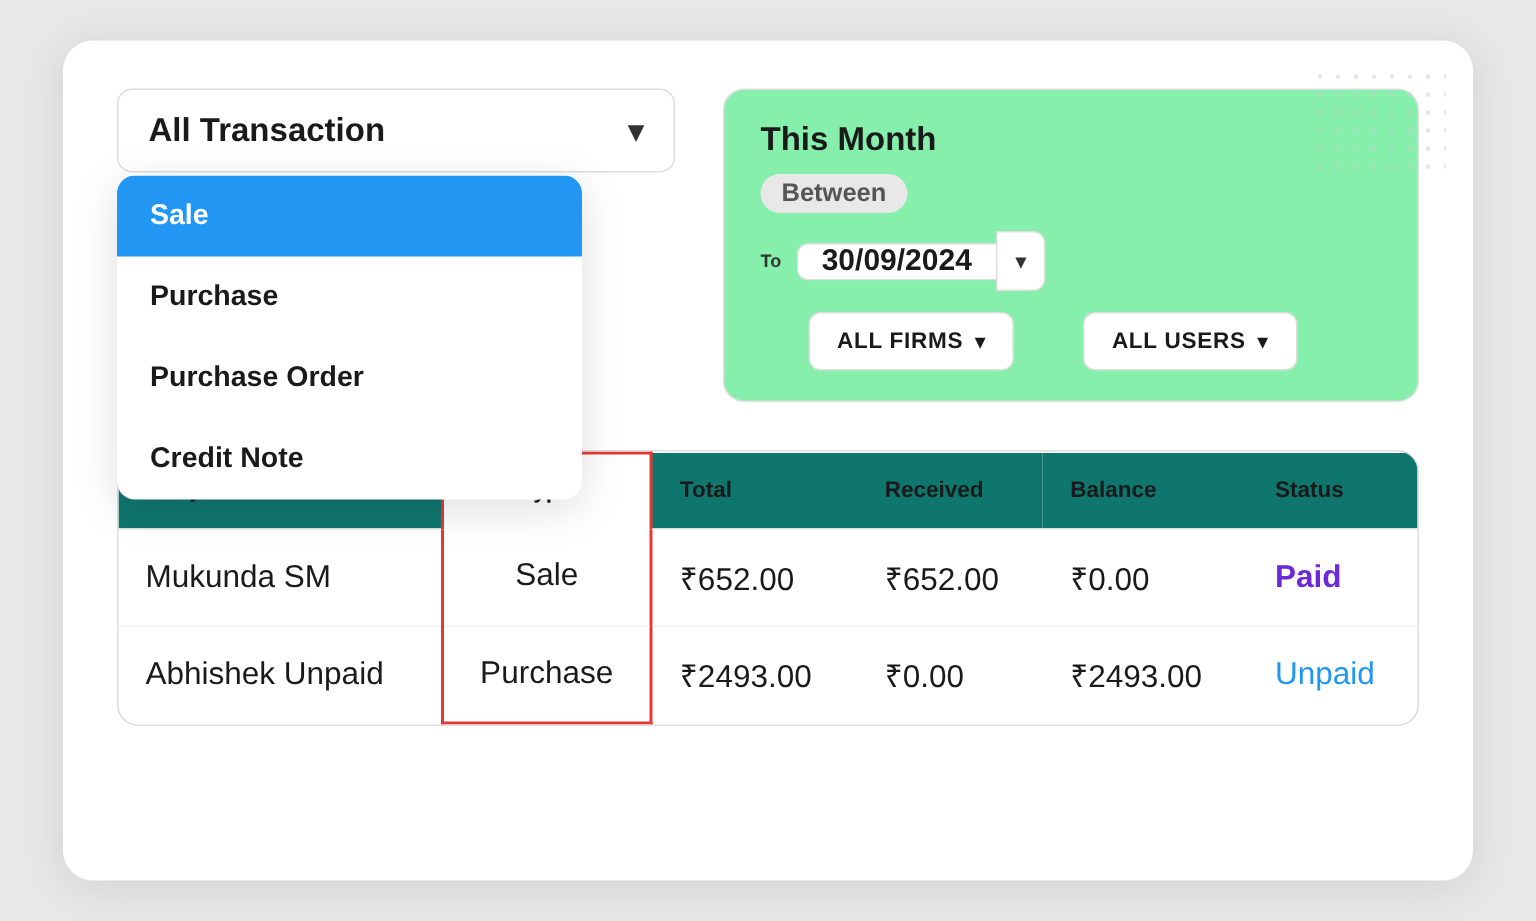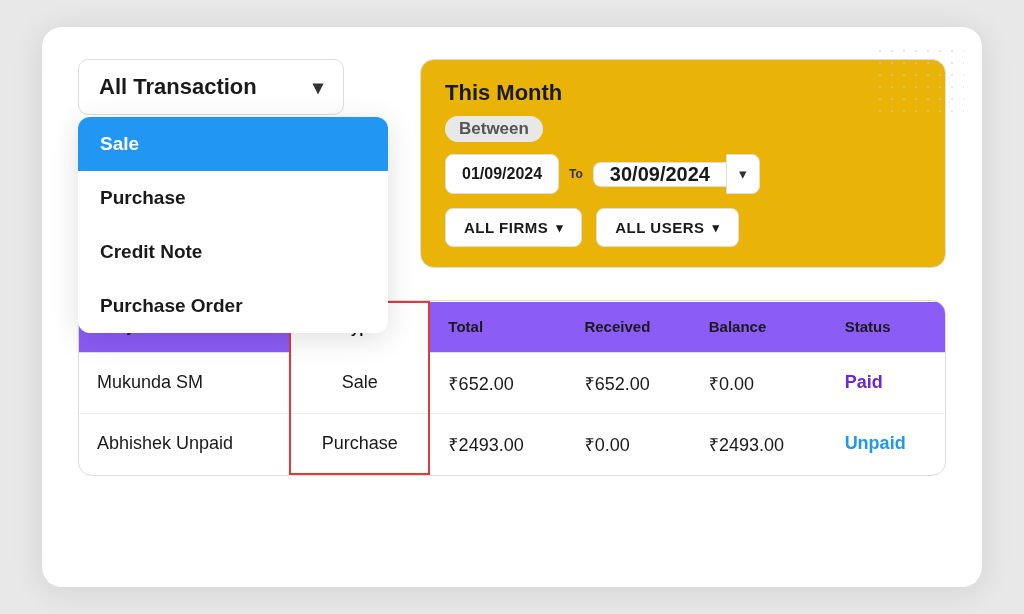--- a/index.html
+++ b/index.html
@@ -48,21 +48,21 @@
       align-items: center;
       justify-content: space-between;
       background: #fff;
       border: 1.5px solid #ddd;
       border-radius: 10px;
       padding: 14px 20px;
       font-size: 22px;
       font-weight: 700;
       color: #1a1a1a;
       cursor: pointer;
-      width: 266px;
+      width: 372px;
     }
     .dropdown-trigger .chevron {
       font-size: 20px;
       color: #333;
     }
     .dropdown-menu {
       position: absolute;
       top: 58px;
       left: 0;
       width: 310px;
@@ -79,21 +79,21 @@
       color: #1a1a1a;
       cursor: pointer;
     }
     .dropdown-item.selected {
       background: #2196F3;
       color: #fff;
     }
     
     .right-panel {
       flex: 1;
-      background: #eab308;
+      background: #86efac;
       border: 1.5px solid #ddd;
       border-radius: 14px;
       padding: 20px 24px;
       min-width: 380px;
     }
     .right-panel-title {
       font-size: 22px;
       font-weight: 800;
       color: #1a1a1a;
       margin-bottom: 10px;
@@ -163,55 +163,56 @@
       gap: 8px;
       background: #fff;
       border: 1.5px solid #ddd;
       border-radius: 8px;
       padding: 10px 18px;
       font-size: 15px;
       font-weight: 700;
       color: #1a1a1a;
       cursor: pointer;
       letter-spacing: 0.5px;
+      margin-left: 32px;
     }
     .filter-btn .chevron-down {
       font-size: 13px;
     }
     
     .table-section {
       border: 1.5px solid #ddd;
       border-radius: 14px;
       overflow: hidden;
       background: #fff;
     }
     table {
       width: 100%;
       border-collapse: collapse;
     }
     thead tr {
-      background: #8b5cf6;
+      background: #0f766e;
     }
     thead th {
       padding: 16px 18px;
       font-size: 15px;
       font-weight: 700;
       color: #1a1a1a;
       text-align: left;
       border-bottom: 1.5px solid #e0e0e0;
     }
     tbody tr {
       border-bottom: 1px solid #efefef;
     }
     tbody tr:last-child {
       border-bottom: none;
     }
     tbody td {
       padding: 18px 18px;
-      font-size: 18px;
+      font-size: 21px;
       color: #1a1a1a;
       font-weight: 500;
     }
     
     .type-col-header {
       border: 2px solid #e53935;
       border-bottom: none;
       background: #fff;
       text-align: center !important;
       padding: 16px 18px;
@@ -223,21 +224,21 @@
     }
     tbody tr:last-child .type-col-cell {
       border-bottom: 2px solid #e53935;
     }
     .status-paid {
       color: #6d28d9;
       font-weight: 700;
     }
     .status-unpaid {
       color: #2196F3;
-      font-weight: 700;
+      font-weight: 400;
     }
   </style>
 </head>
 <body>
 
 <div class="main-card">
   <div class="dot-pattern"></div>
 
   <div class="top-section">
 
@@ -247,33 +248,32 @@
         <span class="chevron">▾</span>
       </div>
       <div class="dropdown-menu">
         <div class="dropdown-item selected">
           <span>Sale</span>
         </div>
         <div class="dropdown-item">
           <span>Purchase</span>
         </div>
         <div class="dropdown-item">
+          <span>Purchase Order</span>
+        </div>
+        <div class="dropdown-item">
           <span>Credit Note</span>
-        </div>
-        <div class="dropdown-item">
-          <span>Purchase Order</span>
         </div>
       </div>
     </div>
 
     <div class="right-panel">
       <div class="right-panel-title">This Month</div>
       <div class="between-badge">Between</div>
       <div class="date-row">
-        <div class="date-box">01/09/2024</div>
         <span class="date-to">To</span>
         <div class="date-end-row">
           <div class="date-end-box">30/09/2024</div>
           <div class="date-end-chevron">▾</div>
         </div>
       </div>
       <div class="filter-row">
         <button class="filter-btn">
           <span>ALL FIRMS</span>
           <span class="chevron-down">▾</span>

